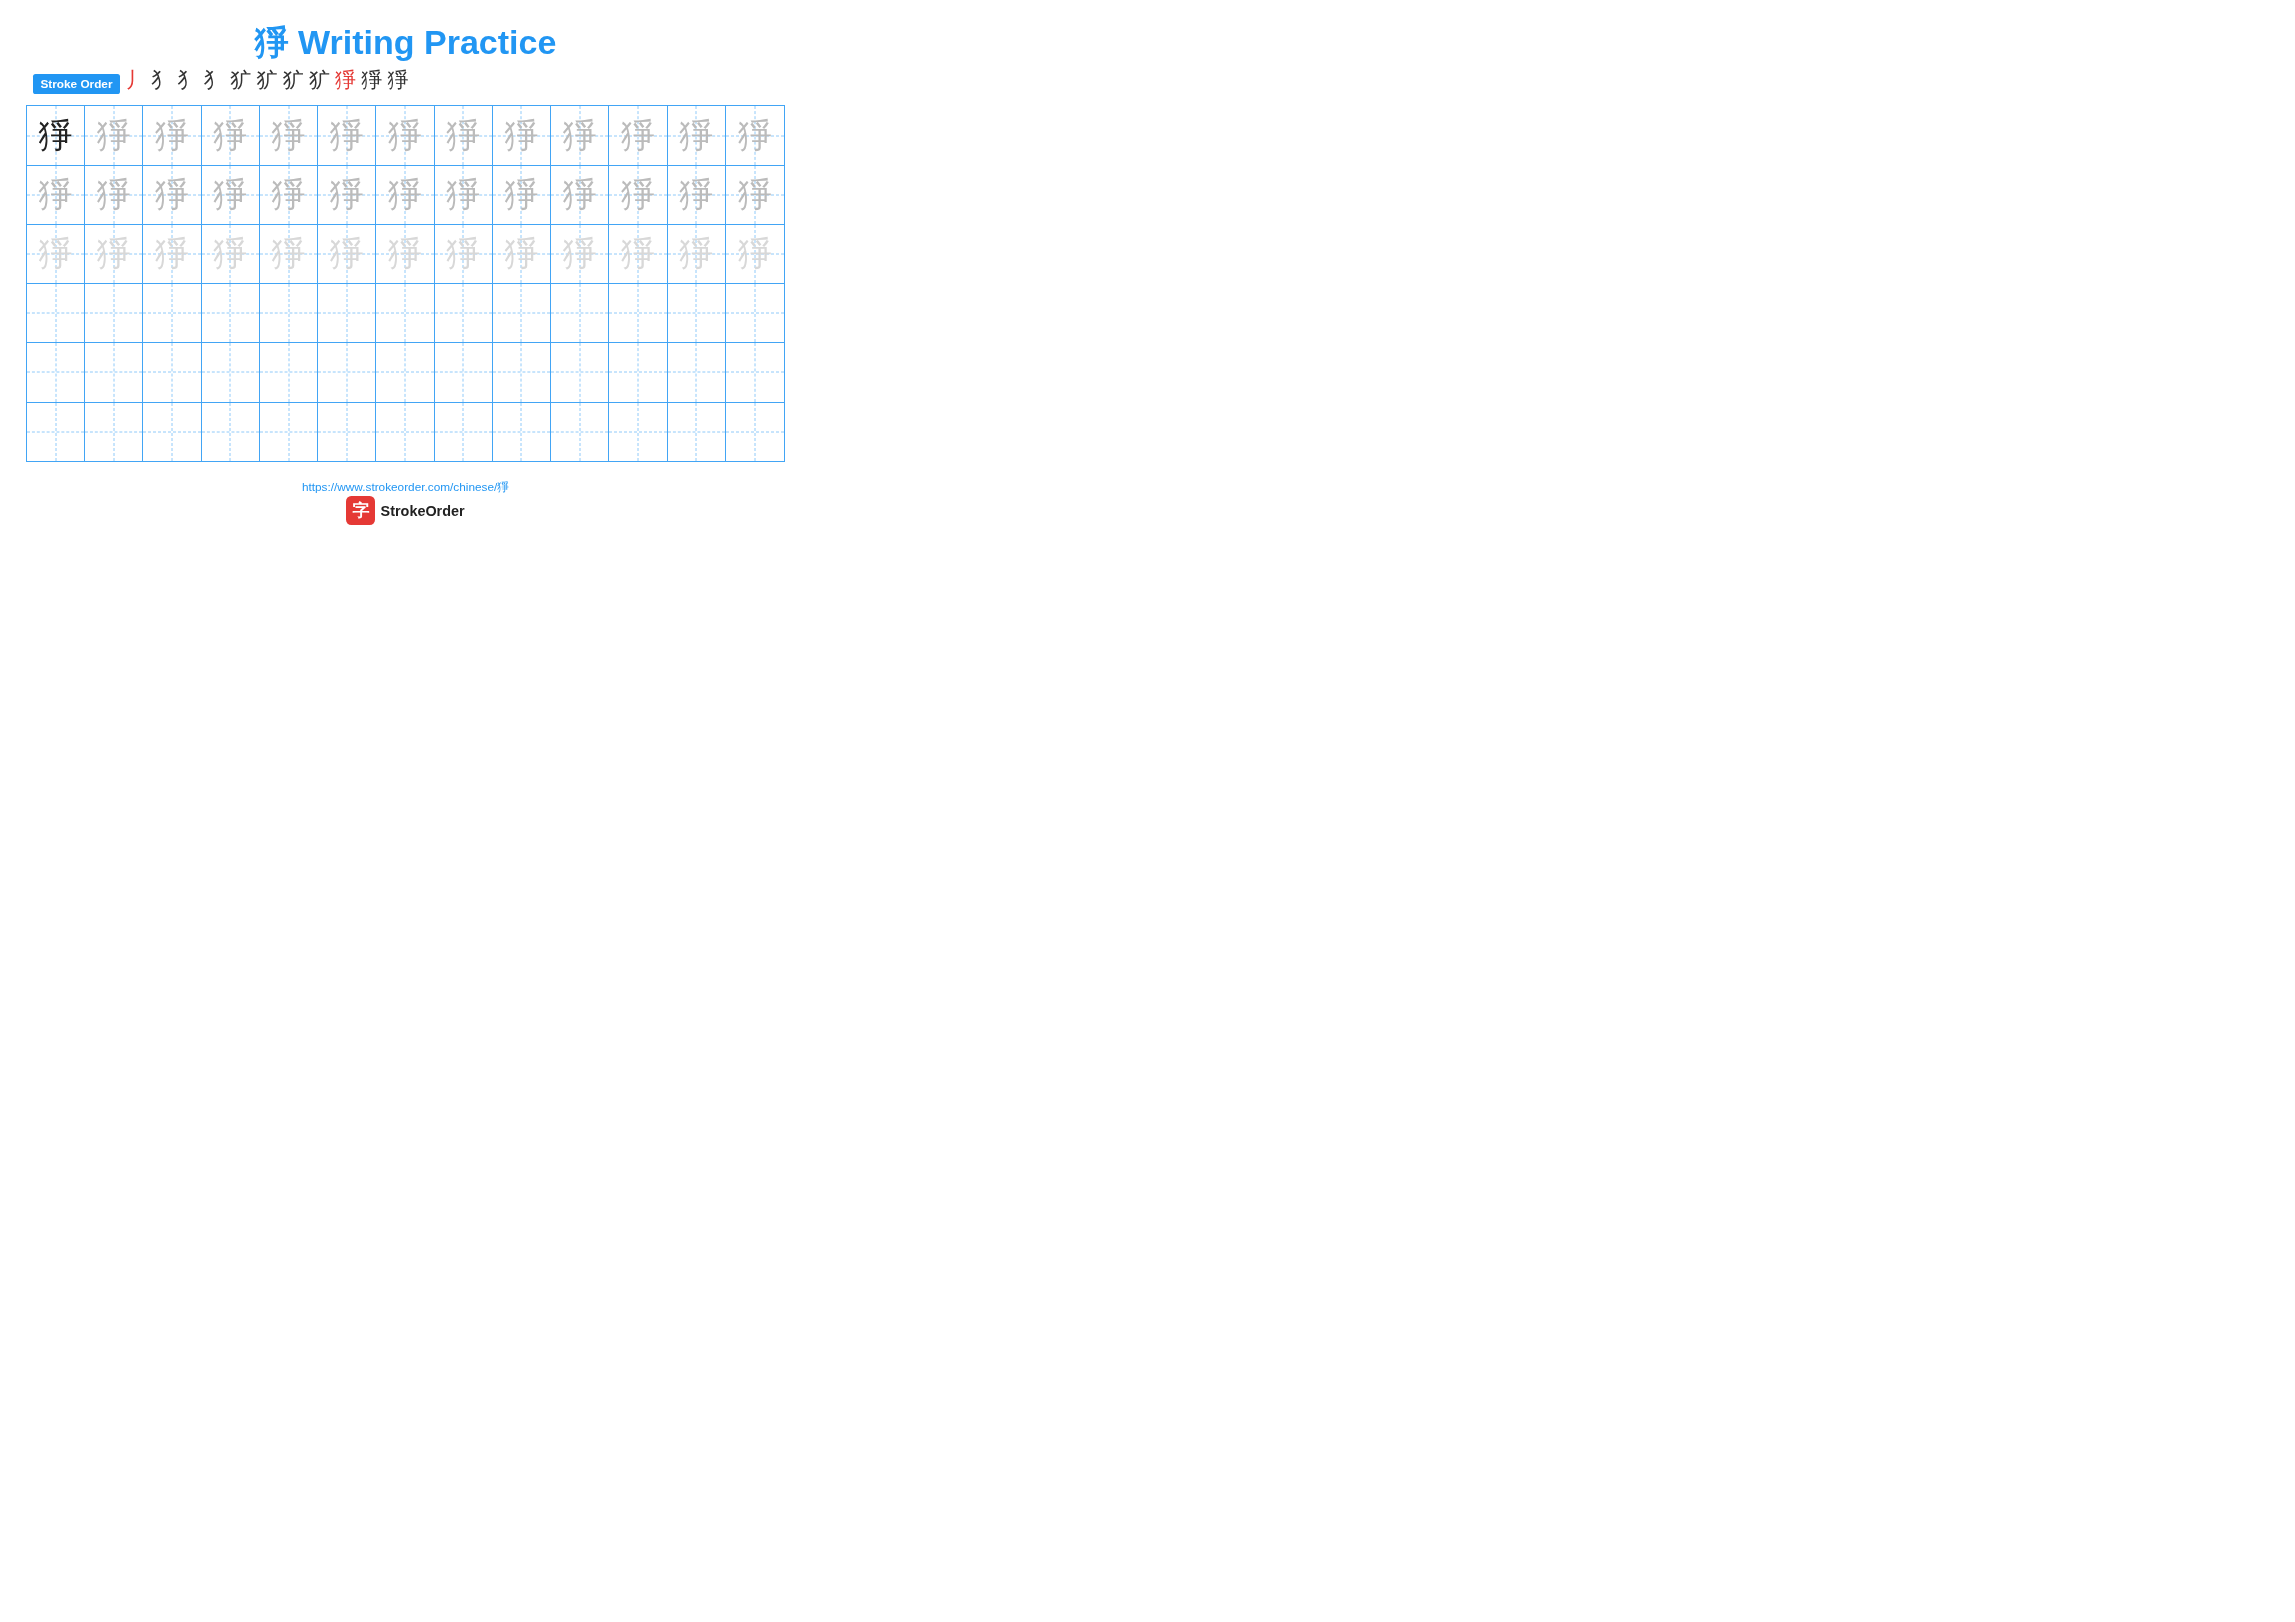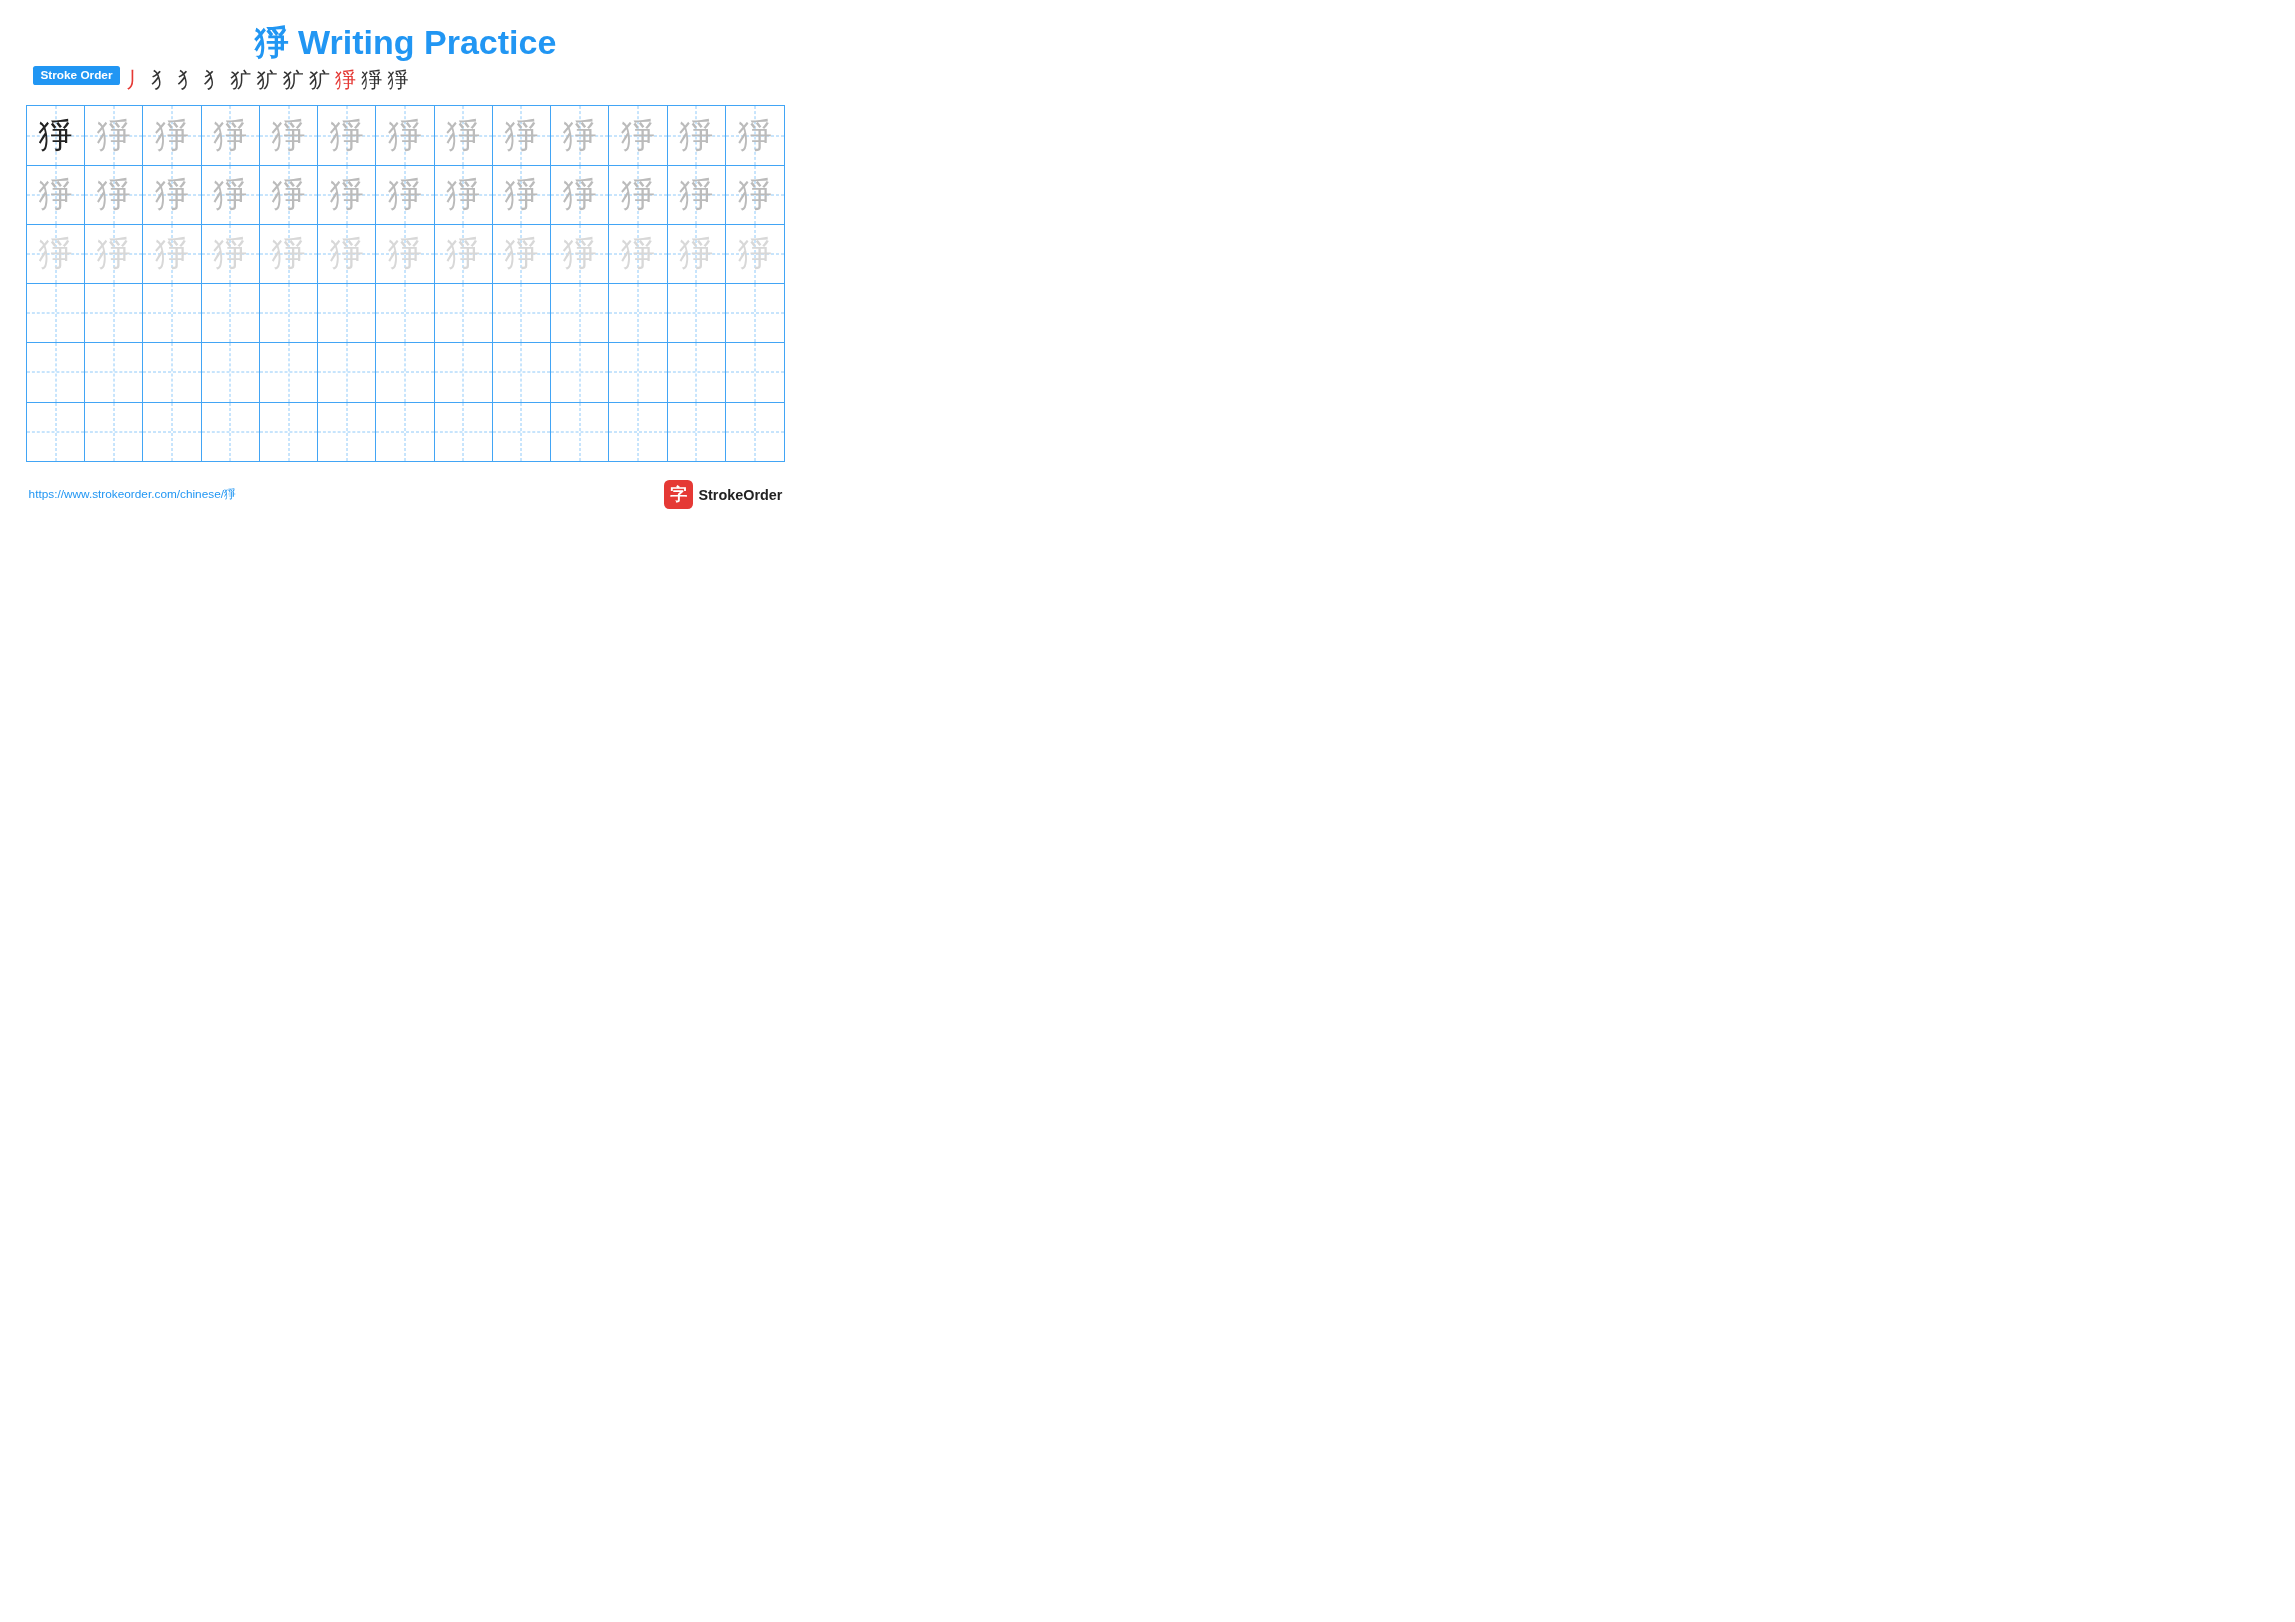--- a/index.html
+++ b/index.html
@@ -17,21 +17,21 @@
       text-align: center;
       font-size: 34px;
       font-weight: bold;
       color: #2196F3;
       font-family: Arial, sans-serif;
     }
 
     
     .stroke-order-row {
       display: flex;
-      align-items: flex-start;
+      align-items: flex-end;
       gap: 5.2px;
       margin-bottom: 11.8px;
       margin-left: 6.5px;
       flex-wrap: nowrap;
     }
     .stroke-order-badge {
       background: #2196F3;
       color: white;
       font-size: 11.8px;
       font-weight: bold;
@@ -120,20 +120,21 @@
       
     }
 
     
     .footer {
       display: flex;
       justify-content: space-between;
       align-items: center;
       margin-top: 18.3px;
       padding: 0 2.6px;
+      flex-direction: column;
     }
     .footer-url {
       color: #2196F3;
       font-size: 11.8px;
       font-family: Arial, sans-serif;
     }
     .footer-logo {
       display: flex;
       align-items: center;
       gap: 5.2px;

